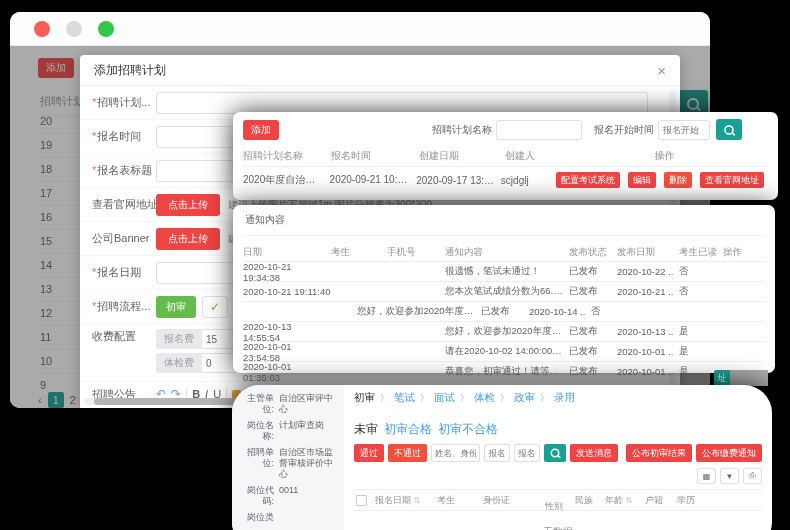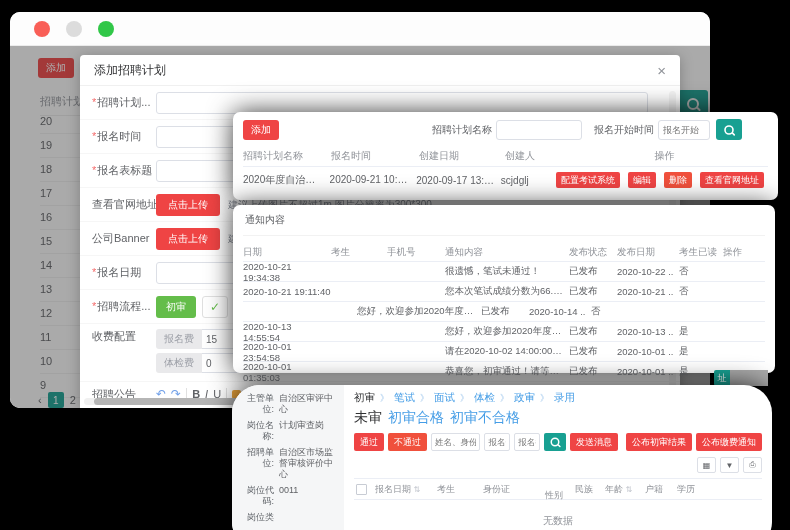--- a/index.html
+++ b/index.html
@@ -101,21 +101,21 @@
   
   .audit-panel{left:232px;top:385px;width:540px;height:165px;z-index:40;display:flex;overflow:hidden;border-radius:28px;}
   .ap-side{width:112px;flex:none;background:#f5f6f7;padding:8px 6px;box-sizing:border-box;overflow:hidden;
            border-radius:7px 0 0 7px;}
   .ap-pair{display:flex;margin-bottom:5px;}
   .ap-lbl{width:36px;flex:none;font-size:9px;color:#5f6368;text-align:right;margin-right:5px;line-height:11px;}
   .ap-val{font-size:9px;color:#606266;line-height:11px;}
   .ap-main{flex:1;padding:6px 10px;box-sizing:border-box;overflow:hidden;}
   .ap-tabs{font-size:10.5px;display:flex;gap:5px;align-items:center;}
   .ap-tab0{color:#303133;} .ap-tab{color:#459de6;} .ap-sep{color:#9ec6ec;font-size:9px;}
-  .ap-filters{font-size:14px;display:flex;gap:6px;margin-top:4px;}
+  .ap-filters{font-size:12px;display:flex;gap:6px;margin-top:16px;}
   .ap-f0{color:#303133;} .ap-f{color:#459de6;}
   .ap-actions{display:flex;align-items:center;gap:4px;margin-top:6px;}
   .ap-btn{height:18px;padding:0 6px;font-size:9px;border-radius:2px;}
   .ap-inp{height:18px;border:1px solid #dcdfe6;border-radius:2px;font-size:8.5px;color:#606266;
           padding:0 3px;box-sizing:border-box;outline:none;min-width:0;background:#fff;}
   .ap-search{width:22px;height:18px;background:#18a092;border-radius:2px;display:flex;align-items:center;
              justify-content:center;flex:none;}
   .ap-tools{display:flex;justify-content:flex-end;gap:4px;margin-top:6px;}
   .tool-ic{width:17px;height:14px;border:1px solid #dcdfe6;border-radius:2px;display:flex;align-items:center;
            justify-content:center;font-size:8px;color:#606266;background:#fff;}

